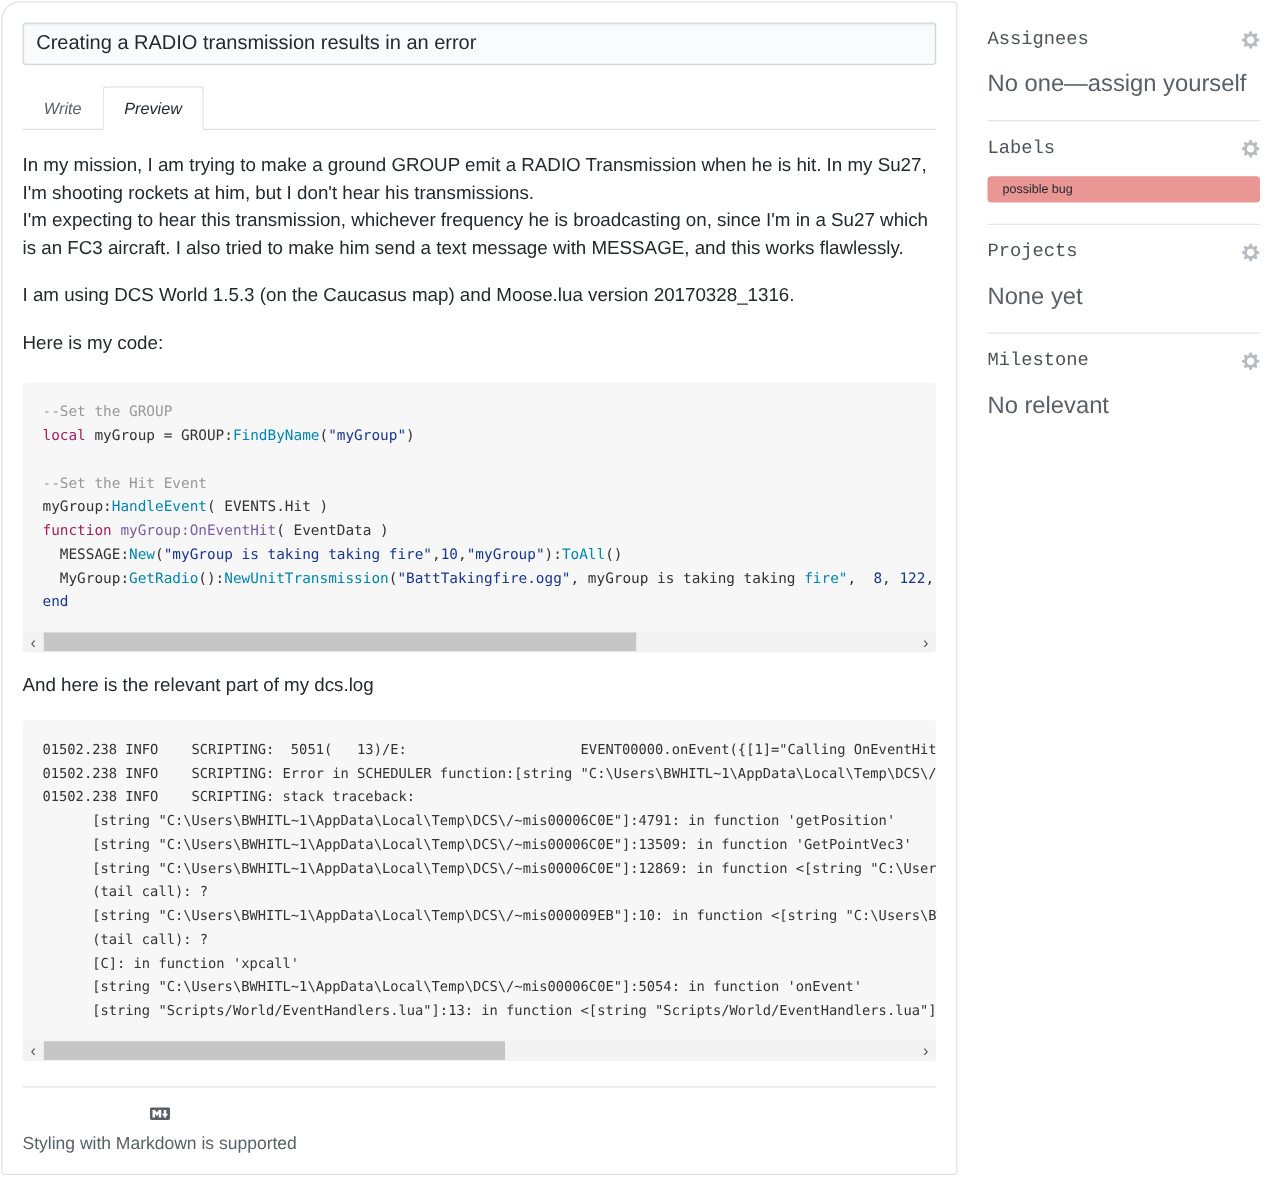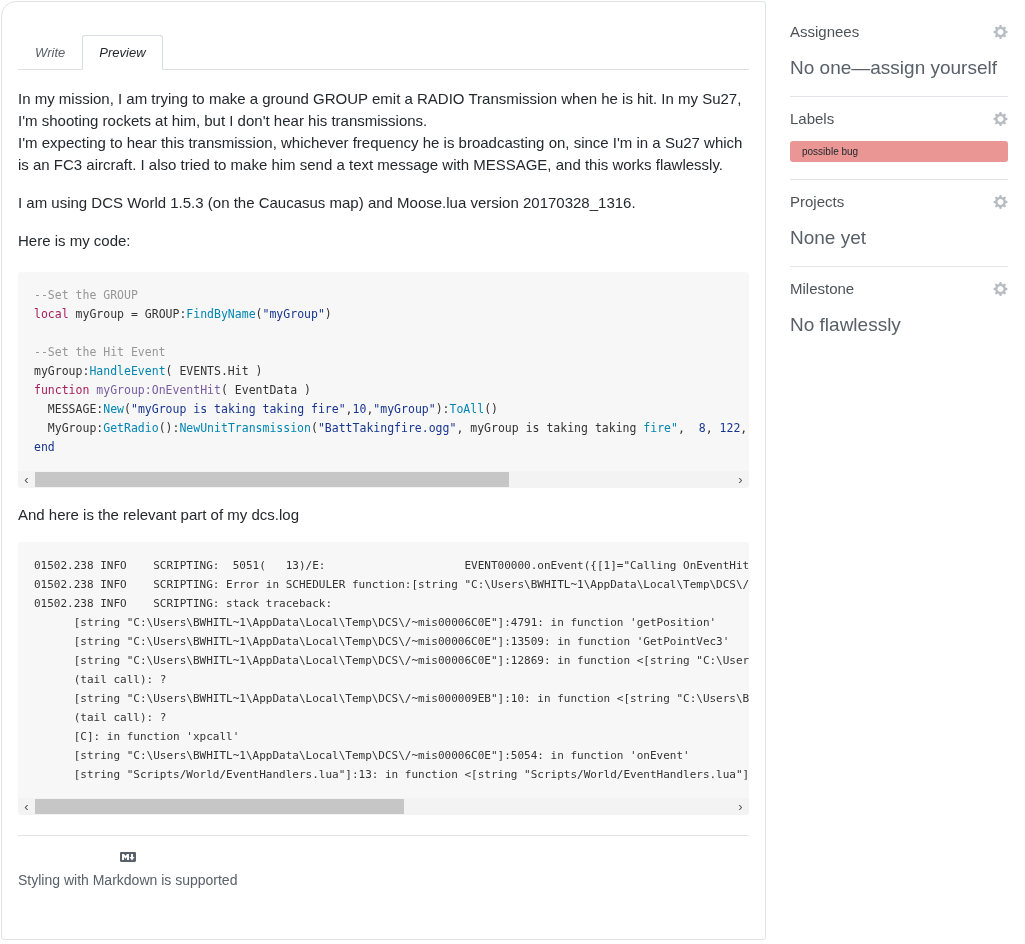--- a/index.html
+++ b/index.html
@@ -73,35 +73,36 @@
   .md-note svg { fill:#586069; display:block; }
   .submit-btn {
     font-family:"Liberation Sans",sans-serif; font-size:14.5px; font-weight:bold; color:#fff;
     padding:9px 17px; border:1px solid rgba(27,31,35,.2); border-radius:4px;
     background:linear-gradient(-180deg,#34d058 0%,#28a745 90%); cursor:pointer;
   }
   
   .sidebar { position:absolute; left:790px; top:10px; width:218px; }
   .sb-section { padding:13px 0 17px; border-bottom:1px solid #e1e4e8; }
   .sb-section.last { border-bottom:0; }
-  .sb-head { display:flex; justify-content:space-between; align-items:center; color:#4d5359; font-size:15px; }
+  .sb-head { display:flex; justify-content:space-between; align-items:center; color:#4d5359; font-size:15px;font-family:Liberation Mono, monospace; }
   .sb-head .gear { cursor:pointer; }
   .sb-head .gear svg { fill:#b6bcc2; display:block; }
   .sb-body { margin-top:17px; color:#586069; font-size:19px; }
   .assign-link { cursor:pointer; }
   .label-chip {
     display:block; margin-top:14px; padding:5px 12px; border-radius:3px;
     font-size:10px; color:#24292e; cursor:pointer;
   }
 </style>
 </head>
 <body>
 
 <div class="main-panel">
 
+  <input class="title-input" type="text" value="Creating a RADIO transmission results in an error" style="">
 
   <div class="tab-nav">
     <div class="tab">Write</div>
     <div class="tab active">Preview</div>
   </div>
 
   <div class="preview-body">
     <p>
       <span>In my mission, I am trying to make a ground GROUP emit a RADIO Transmission when he is hit. In my Su27, I'm shooting rockets at him, but I don't hear his transmissions.</span><br>
       <span>I'm expecting to hear this transmission, whichever frequency he is broadcasting on, since I'm in a Su27 which is an FC3 aircraft. I also tried to make him send a text message with MESSAGE, and this works flawlessly.</span>
@@ -188,15 +189,15 @@
 
   <div class="sb-section last">
     <div class="sb-head">
       <span>Milestone</span>
       <span class="gear">
         <svg width="15" height="16" viewBox="0 0 14 16" aria-hidden="true">
           <path fill-rule="evenodd" d="M14 8.77v-1.6l-1.94-.64-.45-1.09.88-1.84-1.13-1.13-1.81.91-1.09-.45-.69-1.92h-1.6l-.63 1.94-1.11.45-1.84-.88-1.13 1.13.91 1.81-.45 1.09L0 7.23v1.59l1.94.64.45 1.09-.88 1.84 1.13 1.13 1.81-.91 1.09.45.69 1.92h1.59l.63-1.94 1.11-.45 1.84.88 1.13-1.13-.92-1.81.47-1.09L14 8.75v.02zM7 11c-1.66 0-3-1.34-3-3s1.34-3 3-3 3 1.34 3 3-1.34 3-3 3z"></path>
         </svg>
       </span>
     </div>
-    <div class="sb-body">No flawlessly</div>
+    <div class="sb-body">No relevant</div>
   </div>
 </div>
 
 </body></html>

